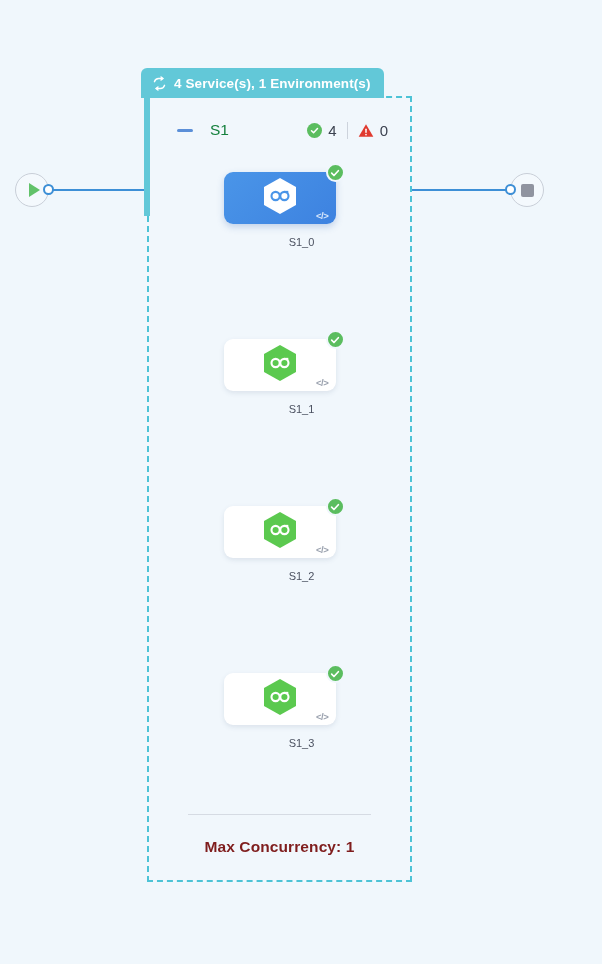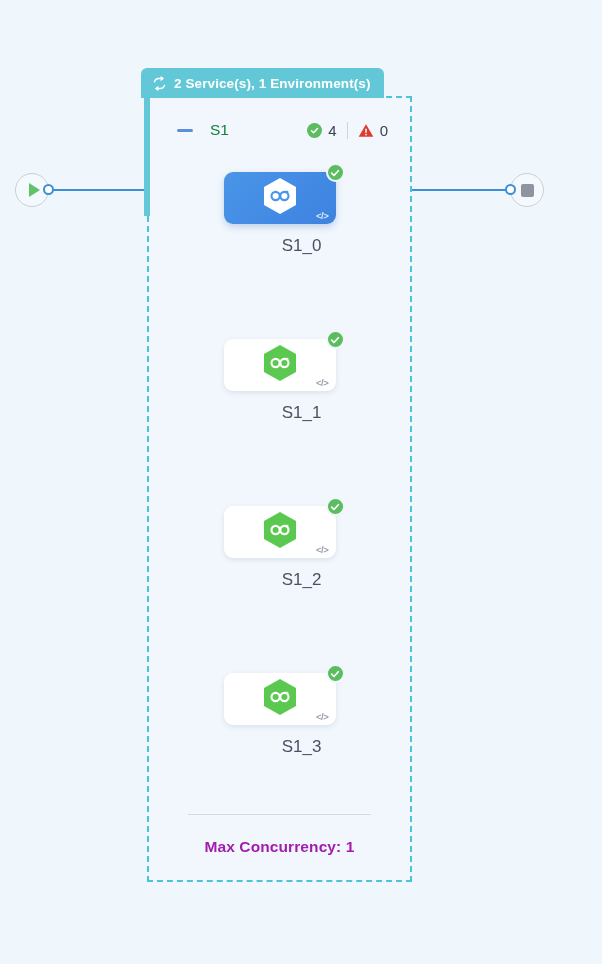--- a/index.html
+++ b/index.html
@@ -230,21 +230,21 @@
     font-size: 9.5px;
     font-weight: bold;
     color: #9aa1ae;
     font-family: "Liberation Sans", sans-serif;
     letter-spacing: -0.4px;
   }
   .node-card.selected .node-code { color: #d6e6fb; }
 
   .node-label {
     margin-top: 12px;
-    font-size: 17px;
+    font-size: 11px;
     color: #4b5160;
     margin-left: 44px;
   }
 
   
   #group-footer {
     position: absolute;
     left: 0; right: 0;
     bottom: 24px;
     display: flex;
@@ -253,21 +253,21 @@
   }
   #footer-divider {
     width: 183px;
     height: 1px;
     background: #d6dbe3;
     margin-bottom: 23px;
   }
   #max-concurrency {
     font-size: 15.5px;
     font-weight: bold;
-    color: #a21caf;
+    color: #7f1d1d;
     letter-spacing: 0.1px;
   }
 </style>
 </head>
 <body>
 
 <div id="canvas">
 
   <div class="edge" id="edge-left"></div>
   <div class="edge" id="edge-right"></div>
@@ -284,21 +284,21 @@
 
   <div id="group-tab">
     <span>
       <svg width="15" height="15" viewBox="0 0 24 24" fill="none" stroke="#ffffff" stroke-width="2.4" stroke-linecap="round" stroke-linejoin="round">
         <path d="M4 9 A7 7 0 0 1 11 4 L17 4"></path>
         <polyline points="14.5,1.6 17.6,4 14.5,6.4"></polyline>
         <path d="M20 15 A7 7 0 0 1 13 20 L7 20"></path>
         <polyline points="9.5,22.4 6.4,20 9.5,17.6"></polyline>
       </svg>
     </span>
-    <span>2 Service(s), 1 Environment(s)</span>
+    <span>4 Service(s), 1 Environment(s)</span>
   </div>
 
   <div id="group-rail"></div>
 
   <div id="group-box">
 
     <div id="group-header">
       <div id="collapse-icon"></div>
       <div id="group-name">S1</div>
 

